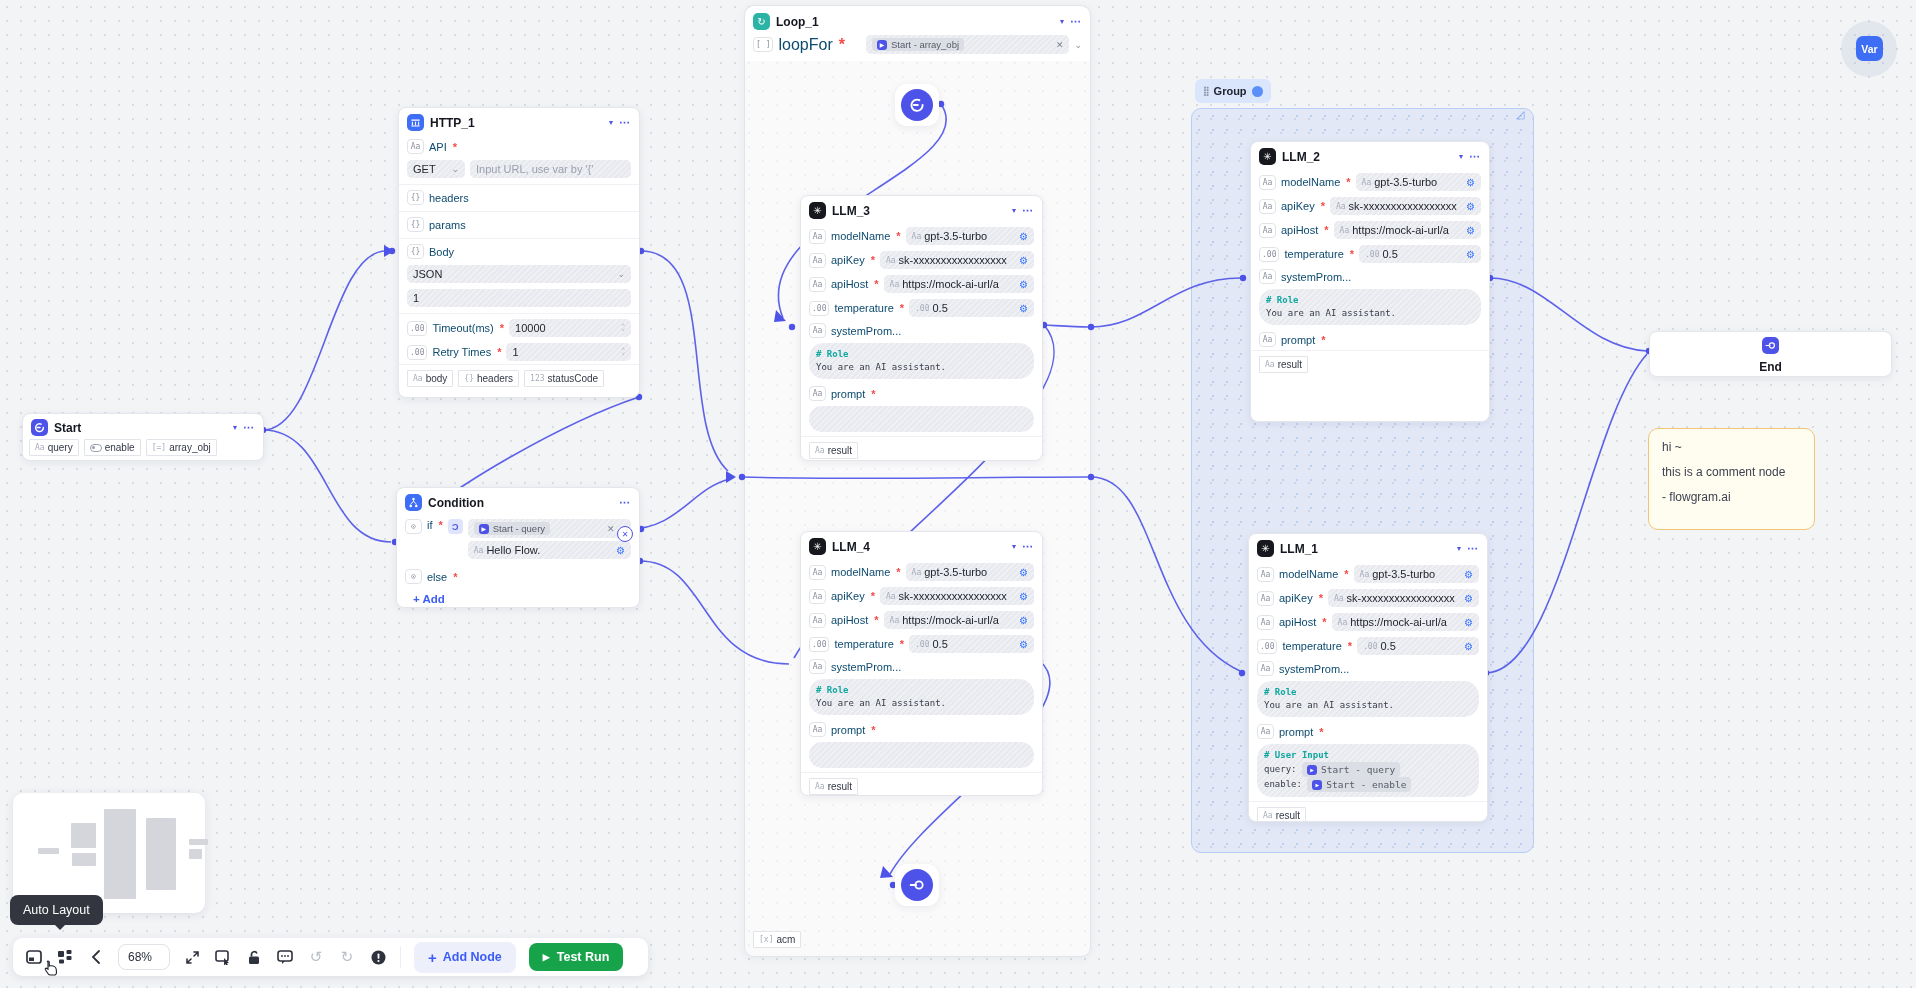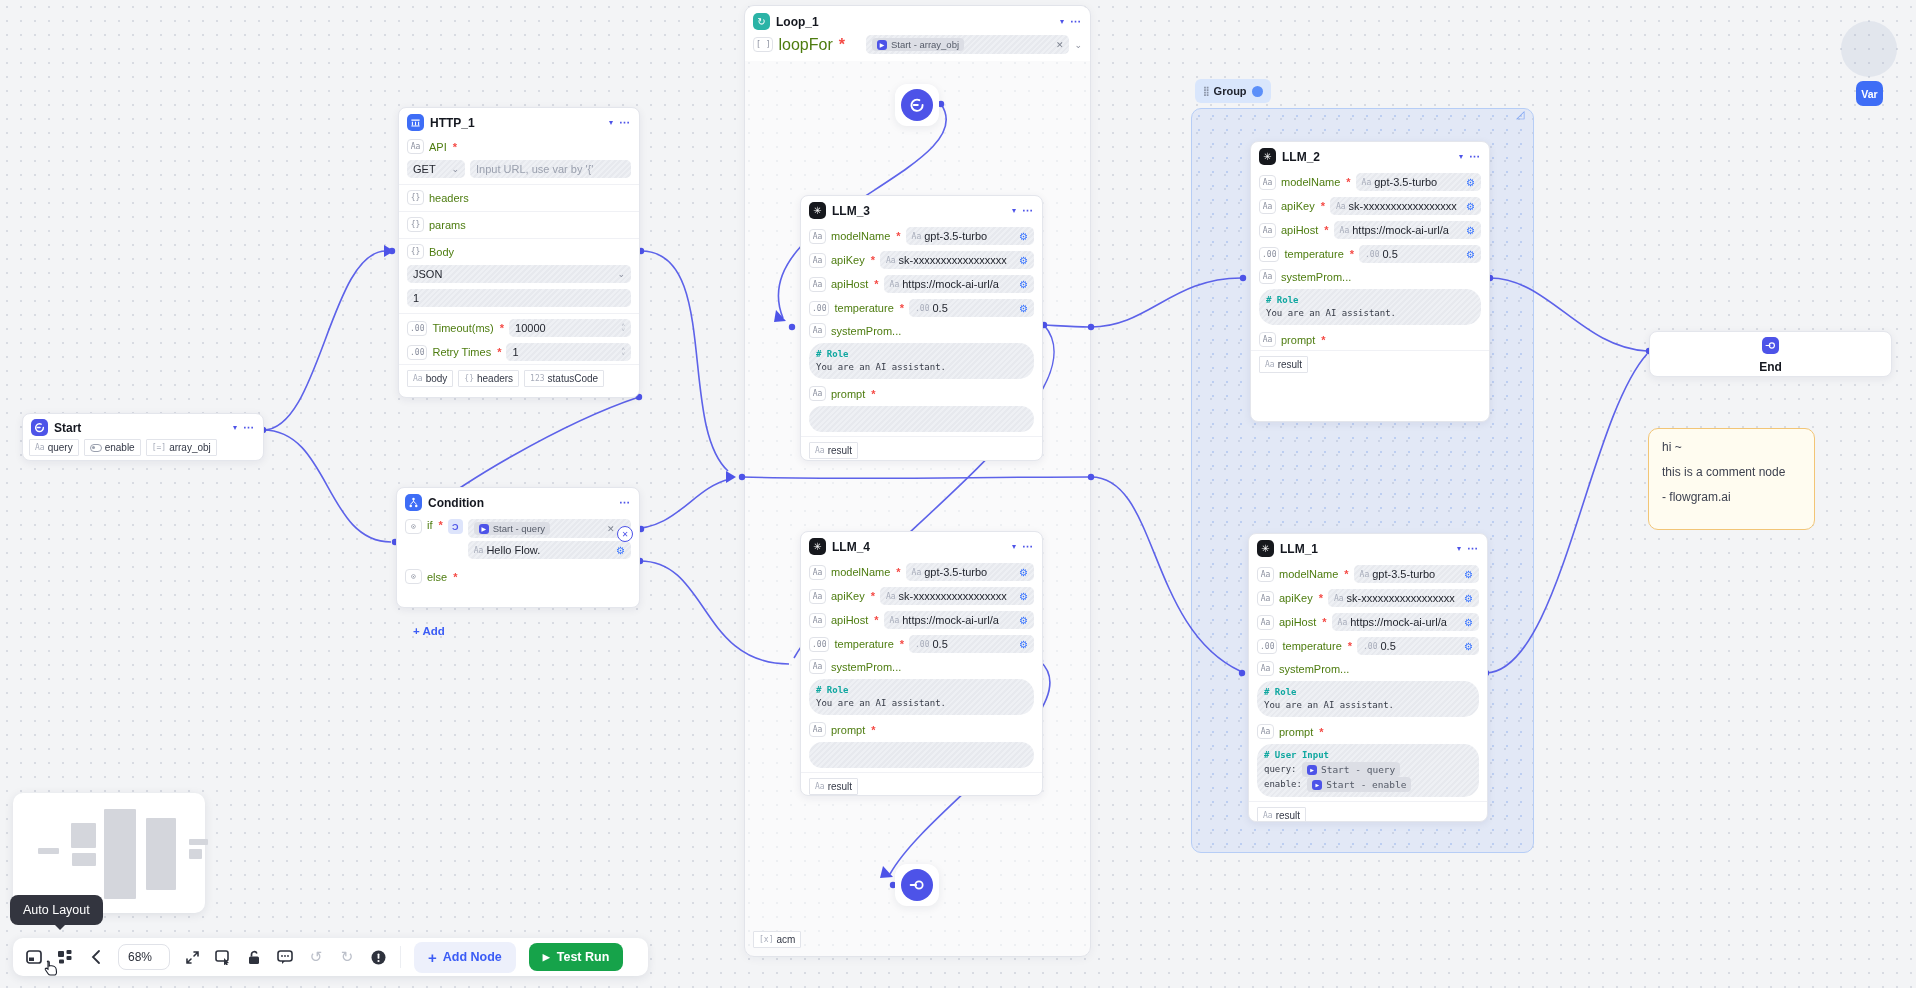--- a/index.html
+++ b/index.html
@@ -44,21 +44,21 @@
   .dots { color:#4d53e8; font-size:11px; font-weight:bold; letter-spacing:1px; }
   .nicon { width:17px; height:17px; border-radius:5px; display:flex; align-items:center; justify-content:center;
            color:#fff; font-size:10px; flex:none; }
   .ic-blue { background:#3e6df6; } .ic-indigo { background:#4d53e8; }
   .ic-teal { background:#2bb3a6; } .ic-black { background:#16181d; }
   .rw { display:flex; align-items:center; gap:5px; padding:3px 8px; }
   .sec { border-top:1px solid #f0f1f5; margin-top:3px; padding-top:5px; }
   .bdg { min-width:17px; height:15px; border:1px solid #e0e2e8; border-radius:4px; background:#fff;
          font-size:8px; color:#8a8f9e; display:inline-flex; align-items:center; justify-content:center;
          padding:0 2px; flex:none; font-family:"DejaVu Sans Mono",monospace; }
-  .lb { color:#4d7c0f; white-space:nowrap; }
+  .lb { color:#0c4a6e; white-space:nowrap; }
   .req { color:#f54a45; margin-left:1px; font-weight:bold; }
   .fld { flex:1; display:flex; align-items:center; gap:3px; min-width:0;
          background:repeating-linear-gradient(135deg,#eef0f4 0 2px,#e7e9ee 2px 4px);
          border-radius:5px; padding:3px 6px; color:#23262f; }
   .fbdg { font-size:8px; color:#a7acba; font-family:"DejaVu Sans Mono",monospace; flex:none; }
   .fval { flex:1; white-space:nowrap; overflow:hidden; }
   .ph { color:#9aa0ae; }
   .gear { color:#3370ff; font-size:10px; flex:none; }
   .stp { display:flex; flex-direction:column; line-height:5px; font-size:6px; color:#aeb3bf; flex:none; }
   .blk { background:repeating-linear-gradient(135deg,#eef0f4 0 2px,#e7e9ee 2px 4px);
@@ -82,32 +82,32 @@
         box-shadow:0 2px 8px rgba(25,35,70,.08); display:flex; align-items:center; justify-content:center; }
   .lc .cir { width:32px; height:32px; border-radius:50%; background:#4d53e8; display:flex;
              align-items:center; justify-content:center; }
   
   .ifcol { display:flex; flex-direction:column; gap:3px; flex:1; min-width:0; }
   .op { width:15px; height:15px; background:#dde4fb; color:#4d53e8; border-radius:4px; font-size:9px;
         display:inline-flex; align-items:center; justify-content:center; font-weight:bold; flex:none; }
   .portx { position:absolute; right:6px; top:38px; width:16px; height:16px; border:1.4px solid #4d53e8;
            border-radius:50%; background:#fff; color:#4d53e8; font-size:8px; display:flex;
            align-items:center; justify-content:center; z-index:5; }
-  .add { color:#3b5cf5; font-weight:bold; font-size:11.5px; padding:6px 0 6px 16px;margin-top:32px; }
+  .add { color:#3b5cf5; font-weight:bold; font-size:11.5px; padding:6px 0 6px 16px; }
   
   .comment { left:1648px; top:428px; width:167px; height:102px; z-index:3; background:#fffcf0;
              border:1px solid #f2c576; border-radius:10px; padding:11px 13px; font-size:12px;
              color:#3e4250; line-height:14px; }
   .comment div { margin-bottom:11px; }
   
   .var-halo { left:1841px; top:21px; width:56px; height:56px; border-radius:50%;
               background:rgba(150,165,200,.18); z-index:9; }
   .var-btn { left:1856px; top:36px; width:27px; height:25px; background:#3e6df6; border-radius:7px;
              color:#fff; font-size:10.5px; font-weight:bold; display:flex; align-items:center;
-             justify-content:center; z-index:10;margin-top:45px; }
+             justify-content:center; z-index:10; }
   
   .minimap { left:13px; top:793px; width:192px; height:120px; background:#fff; border-radius:10px;
              box-shadow:0 2px 10px rgba(25,35,70,.10); z-index:10; }
   .mm { position:absolute; background:#d4d6dc; border-radius:1px; }
   
   .tooltip { left:10px; top:895px; z-index:12; background:#33353f; color:#fff; border-radius:8px;
              padding:8px 13px; font-size:12.5px; }
   .tooltip::after { content:''; position:absolute; left:44px; bottom:-5px; border-left:6px solid transparent;
                     border-right:6px solid transparent; border-top:6px solid #33353f; }
   

